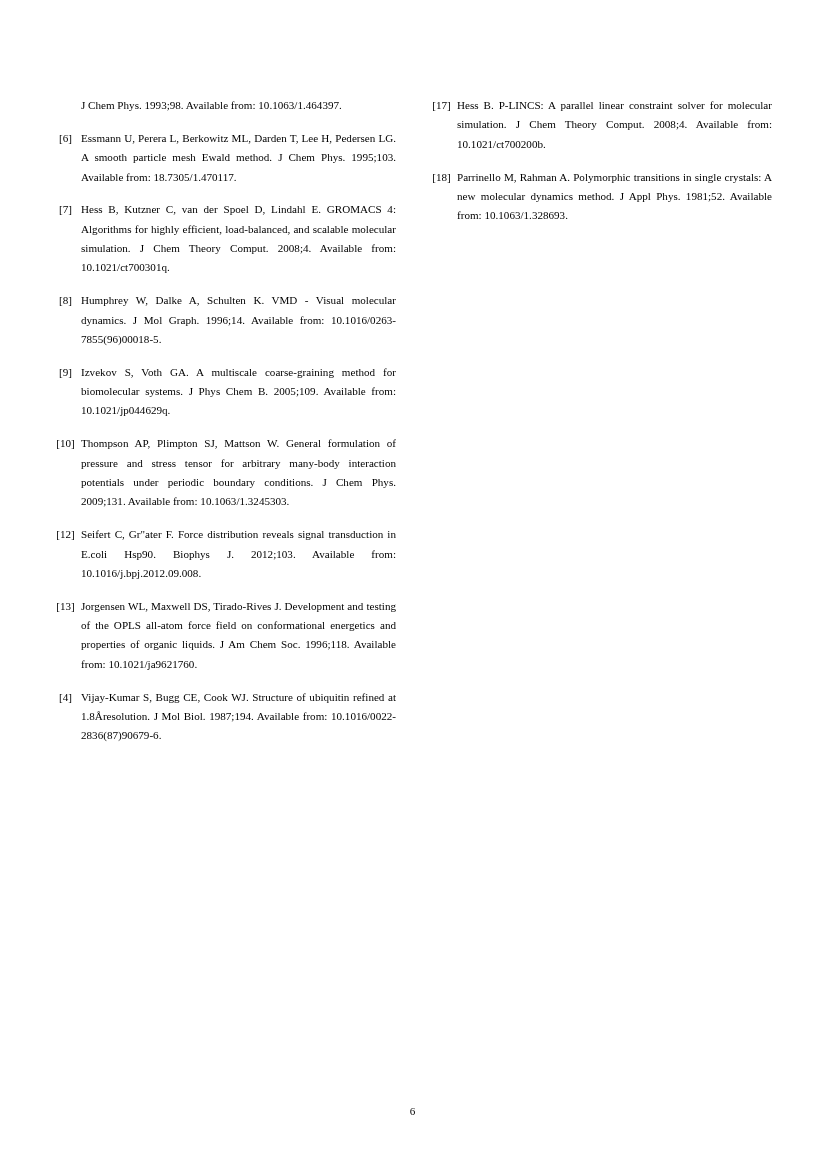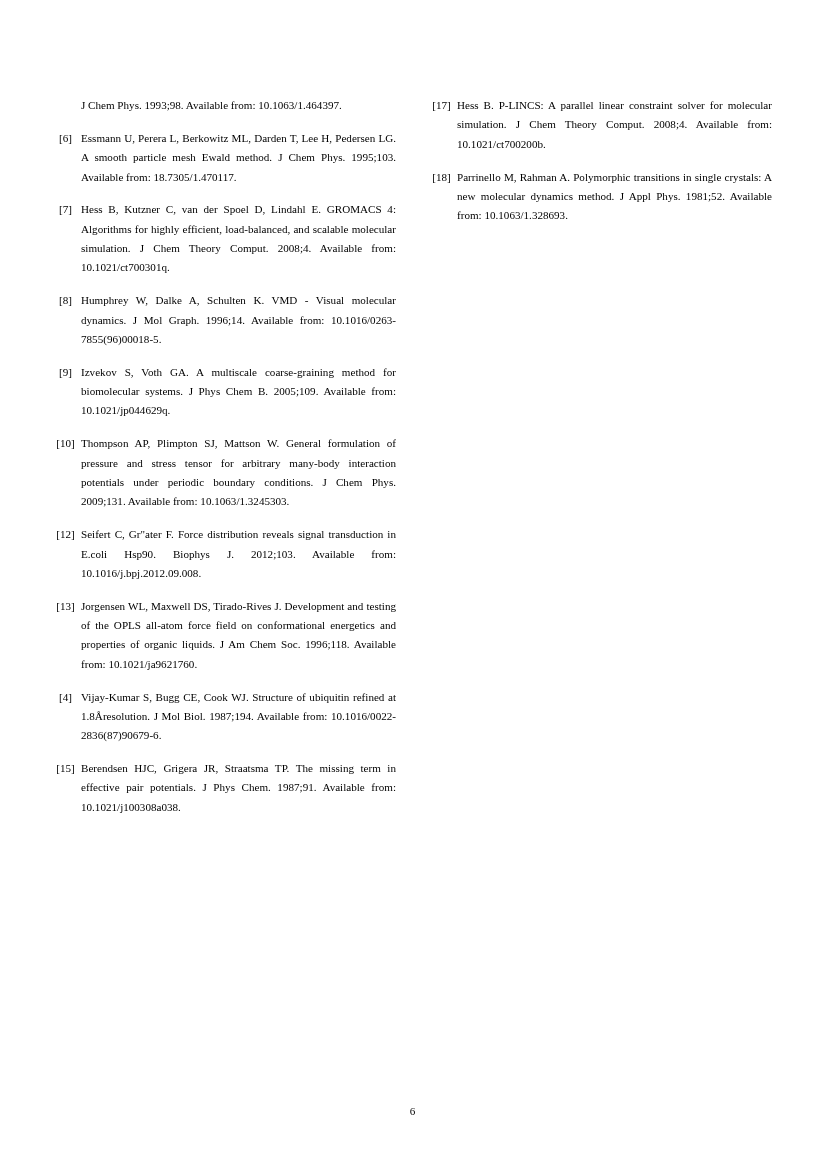--- a/index.html
+++ b/index.html
@@ -116,24 +116,20 @@
       <div class="ref">
         <div class="ref-label">[13]</div>
         <div class="ref-body">Jorgensen WL, Maxwell DS, Tirado-Rives J. Development and testing of the OPLS all-atom force field on conformational energetics and properties of organic liquids. J Am Chem Soc. 1996;118. Available from: 10.1021/ja9621760.</div>
       </div>
 
       <div class="ref">
         <div class="ref-label">[4]</div>
         <div class="ref-body">Vijay-Kumar S, Bugg CE, Cook WJ. Structure of ubiquitin refined at 1.8Åresolution. J Mol Biol. 1987;194. Available from: 10.1016/0022-2836(87)90679-6.</div>
       </div>
 
-      <div class="ref">
-        <div class="ref-label">[15]</div>
-        <div class="ref-body">Berendsen HJC, Grigera JR, Straatsma TP. The missing term in effective pair potentials. J Phys Chem. 1987;91. Available from: 10.1021/j100308a038.</div>
-      </div>
 
     </div>
 
     <div class="column">
       <div class="ref">
         <div class="ref-label">[17]</div>
         <div class="ref-body">Hess B. P-LINCS: A parallel linear constraint solver for molecular simulation. J Chem Theory Comput. 2008;4. Available from: 10.1021/ct700200b.</div>
       </div>
 
 

